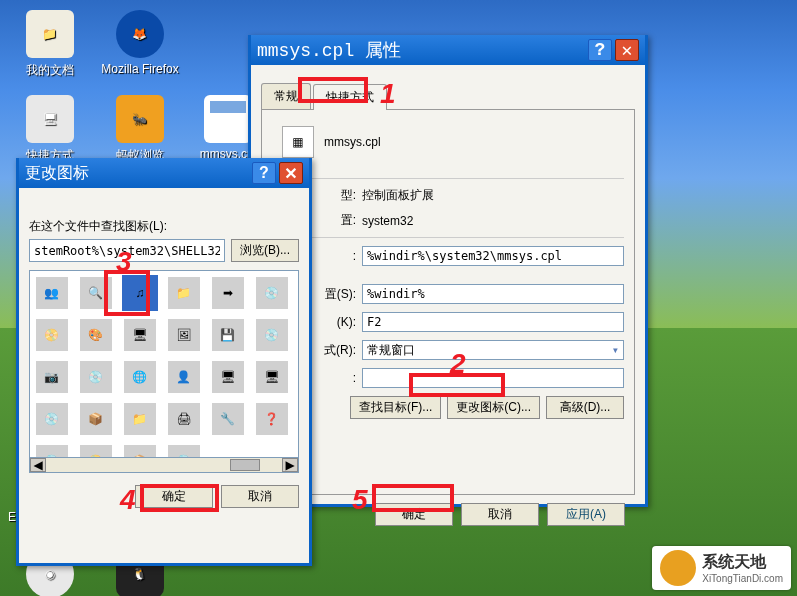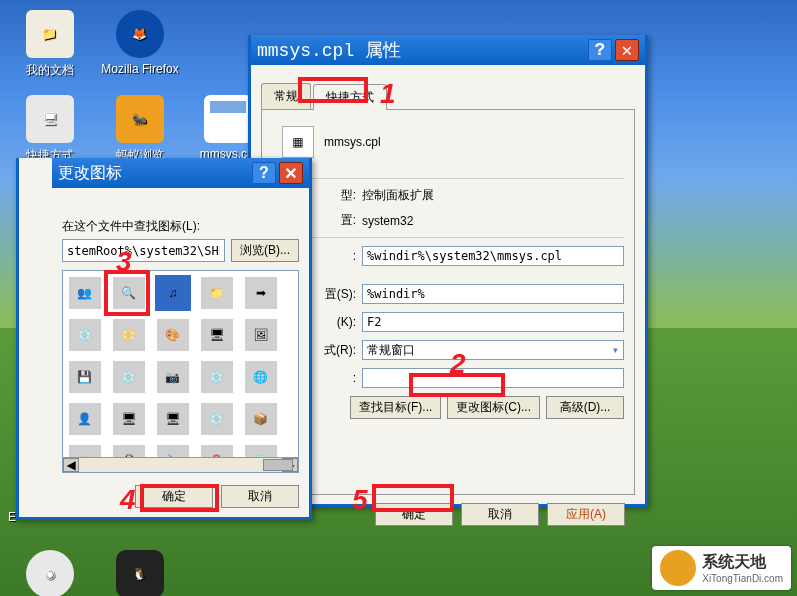--- a/index.html
+++ b/index.html
@@ -86,25 +86,25 @@
     .row .combo { display: flex; justify-content: space-between; align-items: center; height: 20px; }
     .row .combo .arrow { color: #5a7db9; }
     .file-icon-row { display: flex; align-items: center; padding: 6px 0 12px; }
     .file-icon-box { width: 32px; height: 32px; border: 1px solid #aaa; background: #fff; margin: 0 10px; display: flex; align-items: center; justify-content: center; }
     .hr { border-top: 1px solid #ccc; margin: 8px 0; }
     .btnrow { display: flex; justify-content: flex-end; gap: 6px; }
     .winbtn {
       border: 1px solid #888; background: #ece9d8; padding: 2px 8px; min-width: 78px;
       font-size: 12px; cursor: pointer;
     }
-    .winbtn.disabled { color: #c2410c; }
+    .winbtn.disabled { color: #0c4a6e; }
     .footer-btns { display: flex; justify-content: flex-end; gap: 8px; padding: 8px 10px 0; }
 
     
-    #chicon { left: 16px; top: 158px; width: 296px; height: 362px; z-index: 10; padding-left: 33px; }
+    #chicon { left: 16px; top: 158px; width: 296px; height: 408px; z-index: 10; }
     #chicon .titlebar { font-family: "宋体", sans-serif; font-size: 16px; }
     #chicon .body { padding: 10px; margin-top: 20px; }
     .icon-list {
       border: 1px solid #7f9db9; background: #fff; height: 188px;
       display: flex; flex-wrap: wrap; align-content: flex-start;
       padding: 6px; gap: 10px 12px; overflow: hidden;
     }
     .icon-item {
       width: 32px; height: 32px; background: #d0d0d0;
       display: flex; align-items: center; justify-content: center;

